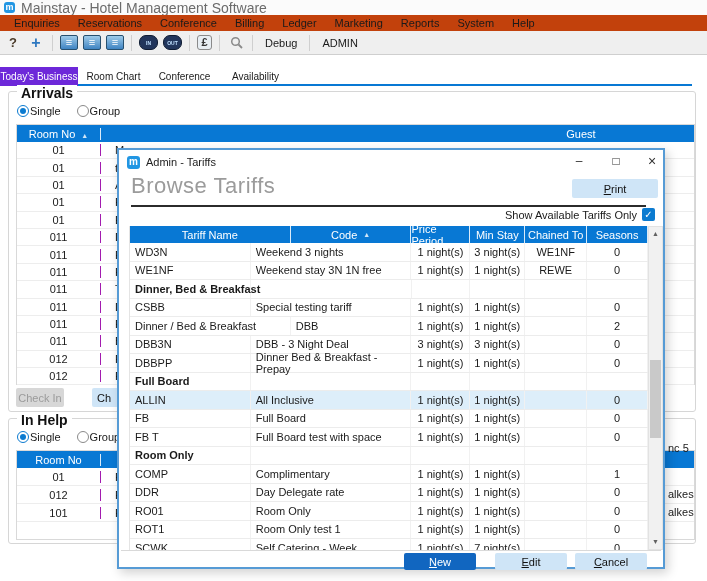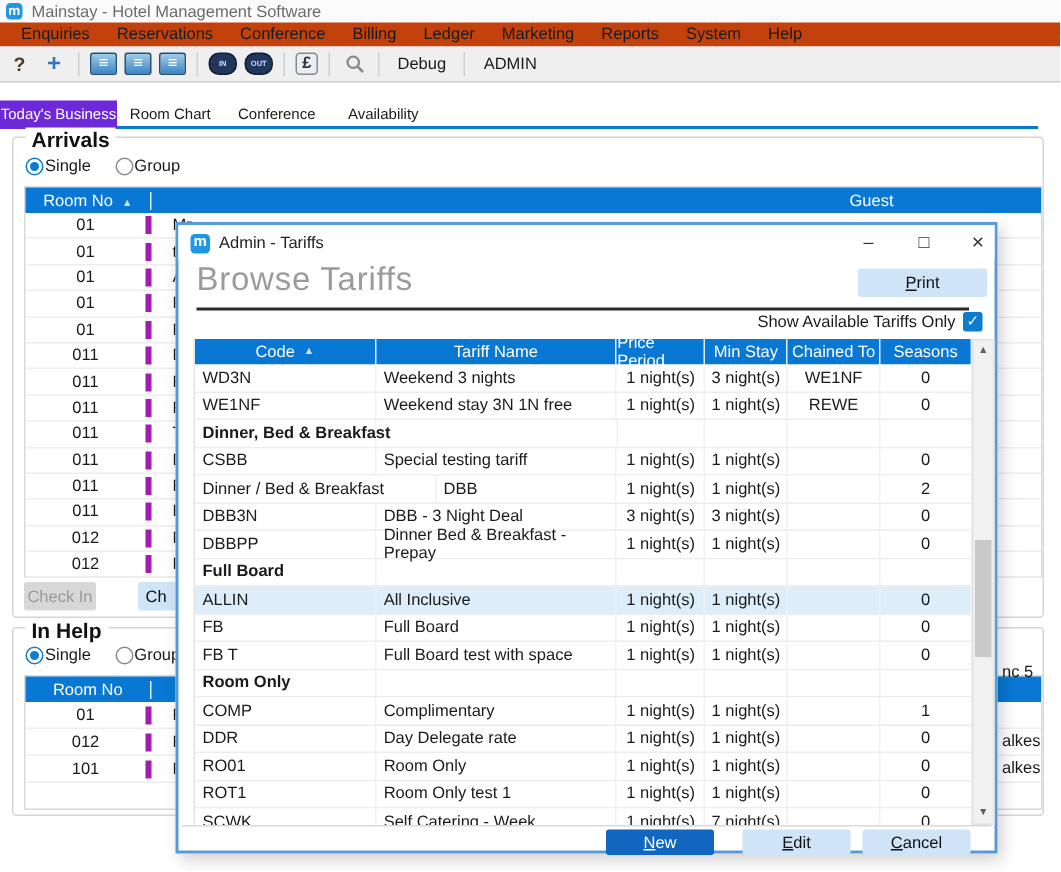--- a/index.html
+++ b/index.html
@@ -5,21 +5,21 @@
   * { margin:0; padding:0; box-sizing:border-box; }
   html,body { background:#fff; }
   body { font-family:"Liberation Sans", sans-serif; font-size:11px; color:#1a1a1a; }
   #root { position:relative; width:707px; height:581px; background:#fff; overflow:hidden; }
   .abs { position:absolute; }
 
   
   #titlebar { left:0; top:0; width:707px; height:15px; background:#fbfbfb; display:flex; align-items:center; }
   #app-logo { width:11px; height:11px; margin-left:4px; background:#2196e3; border-radius:3px; color:#fff;
               font-size:9px; line-height:10px; text-align:center; font-weight:bold; }
-  #window-title { margin-left:6px; color:#6b6b6b; font-size:11px; }
+  #window-title { margin-left:6px; color:#6b6b6b; font-size:14px; }
   #menubar { left:0; top:15px; width:707px; height:16px; background:#c2410c; display:flex; align-items:center; gap:2px; padding-left:6px; }
   .menu-item { padding:1px 8px; color:#1a1a1a; }
   #toolbar { left:0; top:31px; width:707px; height:24px; background:#efefef; border-bottom:1px solid #cfcfcf;
              display:flex; align-items:center; gap:5px; padding-left:4px; }
   .tsep { width:1px; height:16px; background:#cfcfcf; margin:0 2px; }
   .ticon { width:18px; height:17px; display:flex; align-items:center; justify-content:center; }
   .blue-sq { width:18px; height:15px; background:linear-gradient(#9fcbe9,#3f84c2); border:1px solid #27506f;
              color:#fff; font-weight:bold; font-size:11px; line-height:12px; text-align:center; border-radius:2px; }
   .dark-pill { width:19px; height:15px; background:#22365c; border:1px solid #101d33; border-radius:7px;
                color:#bfe0ff; font-size:5px; font-weight:bold; display:flex; align-items:center; justify-content:center; }
@@ -40,21 +40,21 @@
   .rdot { width:12px; height:12px; border:1px solid #8a8a8a; border-radius:50%; background:#fff; position:relative; }
   .rdot.sel { border-color:#0c7bd0; }
   .rdot.sel::after { content:""; position:absolute; left:2px; top:2px; width:6px; height:6px; border-radius:50%; background:#0c7bd0; }
 
   
   .mtable { position:absolute; border:1px solid #d9d9d9; background:#fff; }
   .mthead { height:17px; background:#0878d4; color:#fff; display:flex; align-items:center; position:relative; }
   .mth-room { width:84px; text-align:center; border-right:1px solid rgba(255,255,255,.85); }
   .sortmark { font-size:7px; color:#cfe6f8; margin-left:6px; }
   .mrow { display:flex; border-bottom:1px solid #ededed; align-items:center; }
-  .mcell-room { width:84px; text-align:center; border-right:4px solid #a21caf; }
+  .mcell-room { width:84px; text-align:center; border-right:1px solid #a21caf; }
   .mcell-guest { flex:1; padding-left:14px; overflow:hidden; white-space:nowrap; }
   .guest-head { position:absolute; left:534px; width:60px; text-align:center; }
 
   .btn { display:flex; align-items:center; justify-content:center; font-size:11px; border-radius:2px; }
   .btn-disabled { background:#d7d7d7; color:#9b9b9b; }
   .btn-light { background:#cfe5f7; color:#111; }
   .btn-primary { background:#1166c0; color:#fff; }
   .accel { text-decoration:underline; }
 
   
@@ -287,25 +287,25 @@
         <span>rint</span>
     </div>
 
     <div id="filter-row">
       <span id="filter-label">Show Available Tariffs Only</span>
       <span id="filter-check">✓</span>
     </div>
 
     <div id="dtable">
       <div class="dhead">
+        <div class="dh c1" style="justify-content:center; padding-left:0;">Tariff Name</div>
         <div class="dh c0" style="justify-content:center; padding-left:0;">
             <span>Code</span>
             <span class="sortmark">▲</span>
           </div>
-        <div class="dh c1" style="justify-content:center; padding-left:0;">Tariff Name</div>
         <div class="dh c2">Price Period</div>
         <div class="dh c3">Min Stay</div>
         <div class="dh c4">Chained To</div>
         <div class="dh c5">Seasons</div>
       </div>
       <div class="trow">
           <div class="c c0">WD3N</div>
           <div class="c c1">Weekend 3 nights</div>
           <div class="c c2">1 night(s)</div>
           <div class="c c3">3 night(s)</div>

